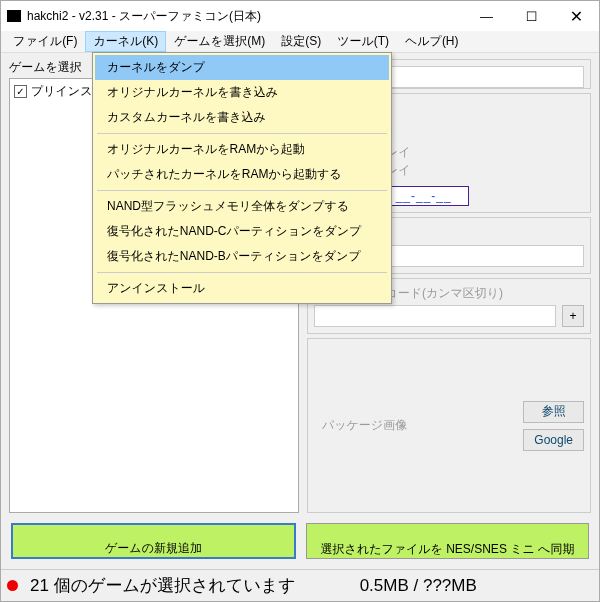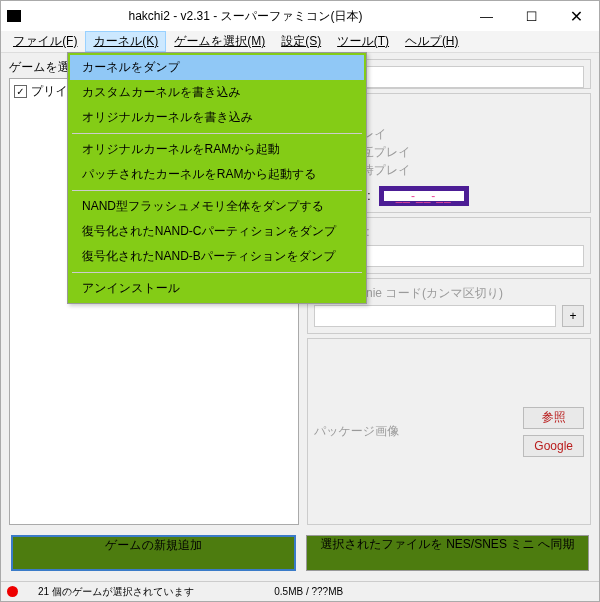--- a/index.html
+++ b/index.html
@@ -1,50 +1,50 @@
 <!DOCTYPE html>
 <html><head>
 <meta charset="utf-8">
 <style>
 * { box-sizing: border-box; margin: 0; padding: 0; }
 body { font-family: "Meiryo UI", "MS UI Gothic", sans-serif; font-size: 12px; background: #f0f0f0; width: 600px; height: 602px; overflow: hidden; }
 .window { width: 600px; height: 602px; background: #f0f0f0; border: 1px solid #aaa; display: flex; flex-direction: column; }
-.titlebar { height: 30px; background: #fff; display: flex; align-items: center; padding-left: 6px; text-align: center; }
+.titlebar { height: 30px; background: #fff; display: flex; align-items: center; padding-left: 6px; }
 .titlebar-icon { width: 14px; height: 12px; background: #000; margin-right: 6px; }
 .titlebar-text { flex: 1; font-size: 12px; color: #000; }
 .titlebar-controls { display: flex; height: 100%; }
 .tbtn { width: 45px; display: flex; align-items: center; justify-content: center; color: #000; font-size: 13px; }
 .tbtn.close { font-size: 16px; }
 .menubar { height: 22px; background: #f4f4f4; display: flex; align-items: stretch; padding-left: 4px; border-bottom: 1px solid #ddd; position: relative; }
-.menuitem { padding: 0 8px; display: flex; align-items: center; cursor: default; text-decoration: underline; }
+.menuitem { padding: 0 8px; display: flex; align-items: center; cursor: default; }
 .menuitem.open { background: #cce8ff; border: 1px solid #99d1ff; padding: 1px 7px; }
 .content { flex: 1; display: flex; padding: 6px 8px 4px 8px; gap: 8px; position: relative; }
 .left-col { width: 290px; display: flex; flex-direction: column; }
 .game-select-label { margin-bottom: 2px; font-size: 12px; }
 .games-list { flex: 1; background: #fff; border: 1px solid #aaa; padding: 4px; }
 .game-row { display: flex; align-items: center; gap: 4px; }
 .chk { width: 13px; height: 13px; border: 1px solid #666; display: inline-flex; align-items: center; justify-content: center; font-size: 10px; background: #fff; }
 .right-col { flex: 1; display: flex; flex-direction: column; gap: 4px; }
 .rbox { border: 1px solid #ccc; background: #f0f0f0; padding: 6px; }
 .input-line { height: 22px; background: #fff; border: 1px solid #ccc; flex: 1; }
 .label { color: #333; font-size: 12px; margin-bottom: 2px; }
 .label.gray { color: #9a9a9a; }
 .radio-row { display: flex; align-items: center; gap: 5px; color: #9a9a9a; margin: 1px 0; }
 .radio { width: 12px; height: 12px; border: 1px solid #999; border-radius: 50%; display: inline-flex; align-items: center; justify-content: center; }
 .radio.sel::after { content: ""; width: 6px; height: 6px; background: #444; border-radius: 50%; }
 .plus-btn { width: 22px; height: 22px; border: 1px solid #bbb; background: #e9e9e9; display: flex; align-items: center; justify-content: center; }
-.small-btn { height: 22px; padding: 0 10px; border: 1px solid #bbb; background: #e9e9e9; color: #b91c1c; display: flex; align-items: center; justify-content: center; }
+.small-btn { height: 22px; padding: 0 10px; border: 1px solid #bbb; background: #e9e9e9; color: #0c4a6e; display: flex; align-items: center; justify-content: center; }
 .row { display: flex; align-items: center; gap: 6px; }
-.date-field { width: 90px; height: 20px; background: #fff; border: 5px solid #4c1d95; display: flex; align-items: center; justify-content: center; color: #ec4899; letter-spacing: 1px; }
+.date-field { width: 90px; height: 20px; background: #fff; border: 1px solid #4c1d95; display: flex; align-items: center; justify-content: center; color: #1d4ed8; letter-spacing: 1px; }
 .button-row { display: flex; gap: 10px; padding: 6px 10px 10px; }
-.big-btn { flex: 1; height: 36px; background: #4d7c0f; border: 2px solid #3a7bc8; display: flex; align-items: flex-start; justify-content: center; }
+.big-btn { flex: 1; height: 36px; background: #bef264; border: 2px solid #3a7bc8; display: flex; align-items: flex-end; justify-content: center; }
 .big-btn.alt { border: 1px solid #999; }
-.statusbar { height: 20px; display: flex; align-items: center; border-top: 1px solid #ccc; padding: 0 6px; gap: 20px; font-size: 10px; }
+.statusbar { height: 32px; display: flex; align-items: center; border-top: 1px solid #ccc; padding: 0 6px; gap: 12px; font-size: 17px; }
 .status-dot { width: 11px; height: 11px; border-radius: 50%; background: #e00; }
-.dropdown { position: absolute; top: 52px; left: 67px; width: 300px; background: #84cc16; border: 1px solid #999; box-shadow: 2px 2px 4px rgba(0,0,0,0.2); z-index: 100; padding: 2px; }
+.dropdown { position: absolute; top: 52px; left: 92px; width: 300px; background: #fef9c3; border: 1px solid #999; box-shadow: 2px 2px 4px rgba(0,0,0,0.2); z-index: 100; padding: 2px; }
 .dd-item { padding: 4px 12px; cursor: default; white-space: nowrap; }
 .dd-item.hl { background: #90c8f6; }
 .dd-sep { height: 1px; background: #ccc; margin: 3px 2px; }
 .colon { margin: 0 2px; }
 </style>
 </head>
 <body>
 
 <div class="window">
   <div class="titlebar">
@@ -111,21 +111,21 @@
         <div class="input-line"></div>
       </div>
       <div class="rbox">
         <div class="label gray">Game Genie コード(カンマ区切り)</div>
         <div class="row" style="margin-top:3px;">
             <div class="input-line"></div>
             <div class="plus-btn">+</div>
           </div>
       </div>
       <div class="rbox" style="flex:1; display:flex; align-items:center;">
-        <div style="flex:1;"><span class="label gray">パッケージ画像</span></div>
+        <div style="flex:1;margin-left:8px;"><span class="label gray">パッケージ画像</span></div>
         <div style="display:flex; flex-direction:column; gap:6px;">
           <div class="small-btn">参照</div>
           <div class="small-btn">Google</div>
         </div>
       </div>
     </div>
   </div>
 
   <div class="button-row">
     <div class="big-btn">
@@ -138,22 +138,22 @@
 
   <div class="statusbar">
     <span class="status-dot"></span>
     <span>21 個のゲームが選択されています</span>
     <span style="flex:0 0 40px;"></span>
     <span>0.5MB / ???MB</span>
   </div>
 
   <div class="dropdown">
     <div class="dd-item hl">カーネルをダンプ</div>
+    <div class="dd-item">オリジナルカーネルを書き込み</div>
     <div class="dd-item">カスタムカーネルを書き込み</div>
-    <div class="dd-item">オリジナルカーネルを書き込み</div>
     <div class="dd-sep"></div>
     <div class="dd-item">オリジナルカーネルをRAMから起動</div>
     <div class="dd-item">パッチされたカーネルをRAMから起動する</div>
     <div class="dd-sep"></div>
     <div class="dd-item">NAND型フラッシュメモリ全体をダンプする</div>
     <div class="dd-item">復号化されたNAND-Cパーティションをダンプ</div>
     <div class="dd-item">復号化されたNAND-Bパーティションをダンプ</div>
     <div class="dd-sep"></div>
     <div class="dd-item">アンインストール</div>
   </div>

